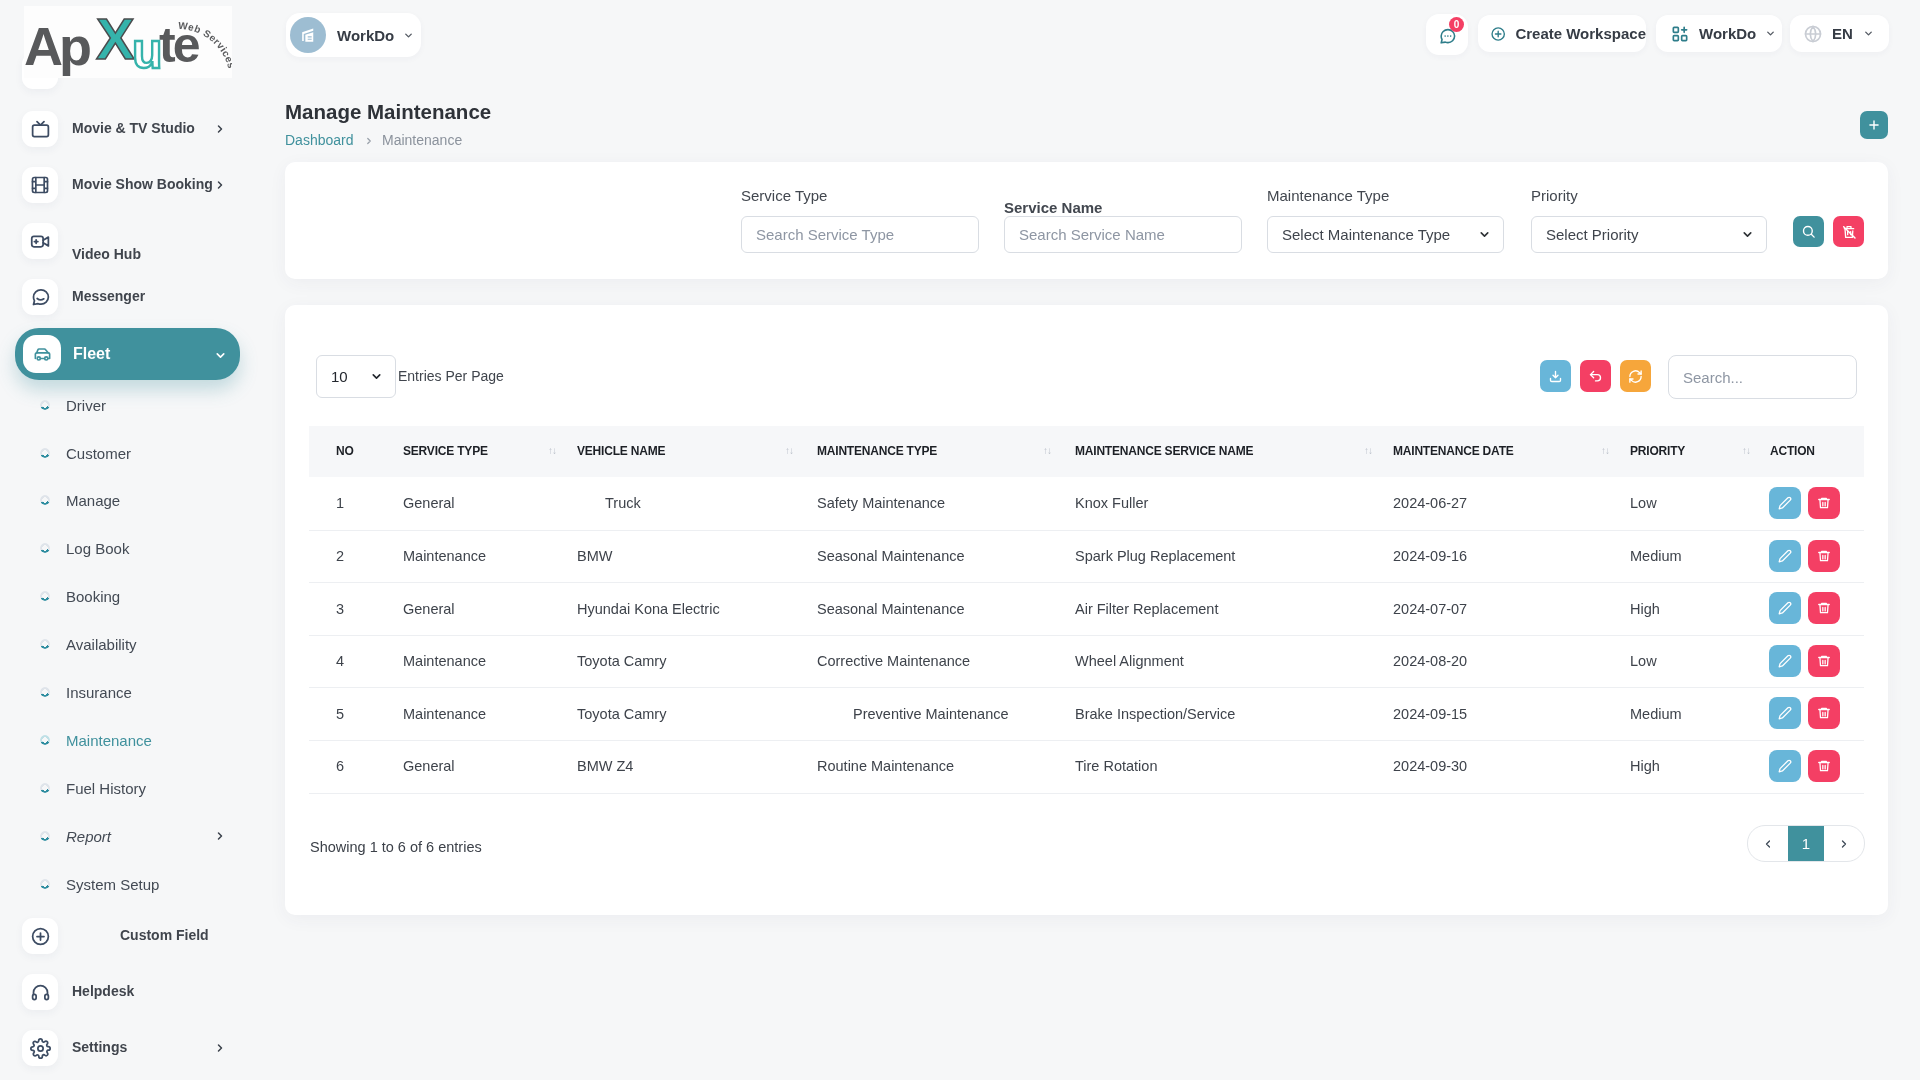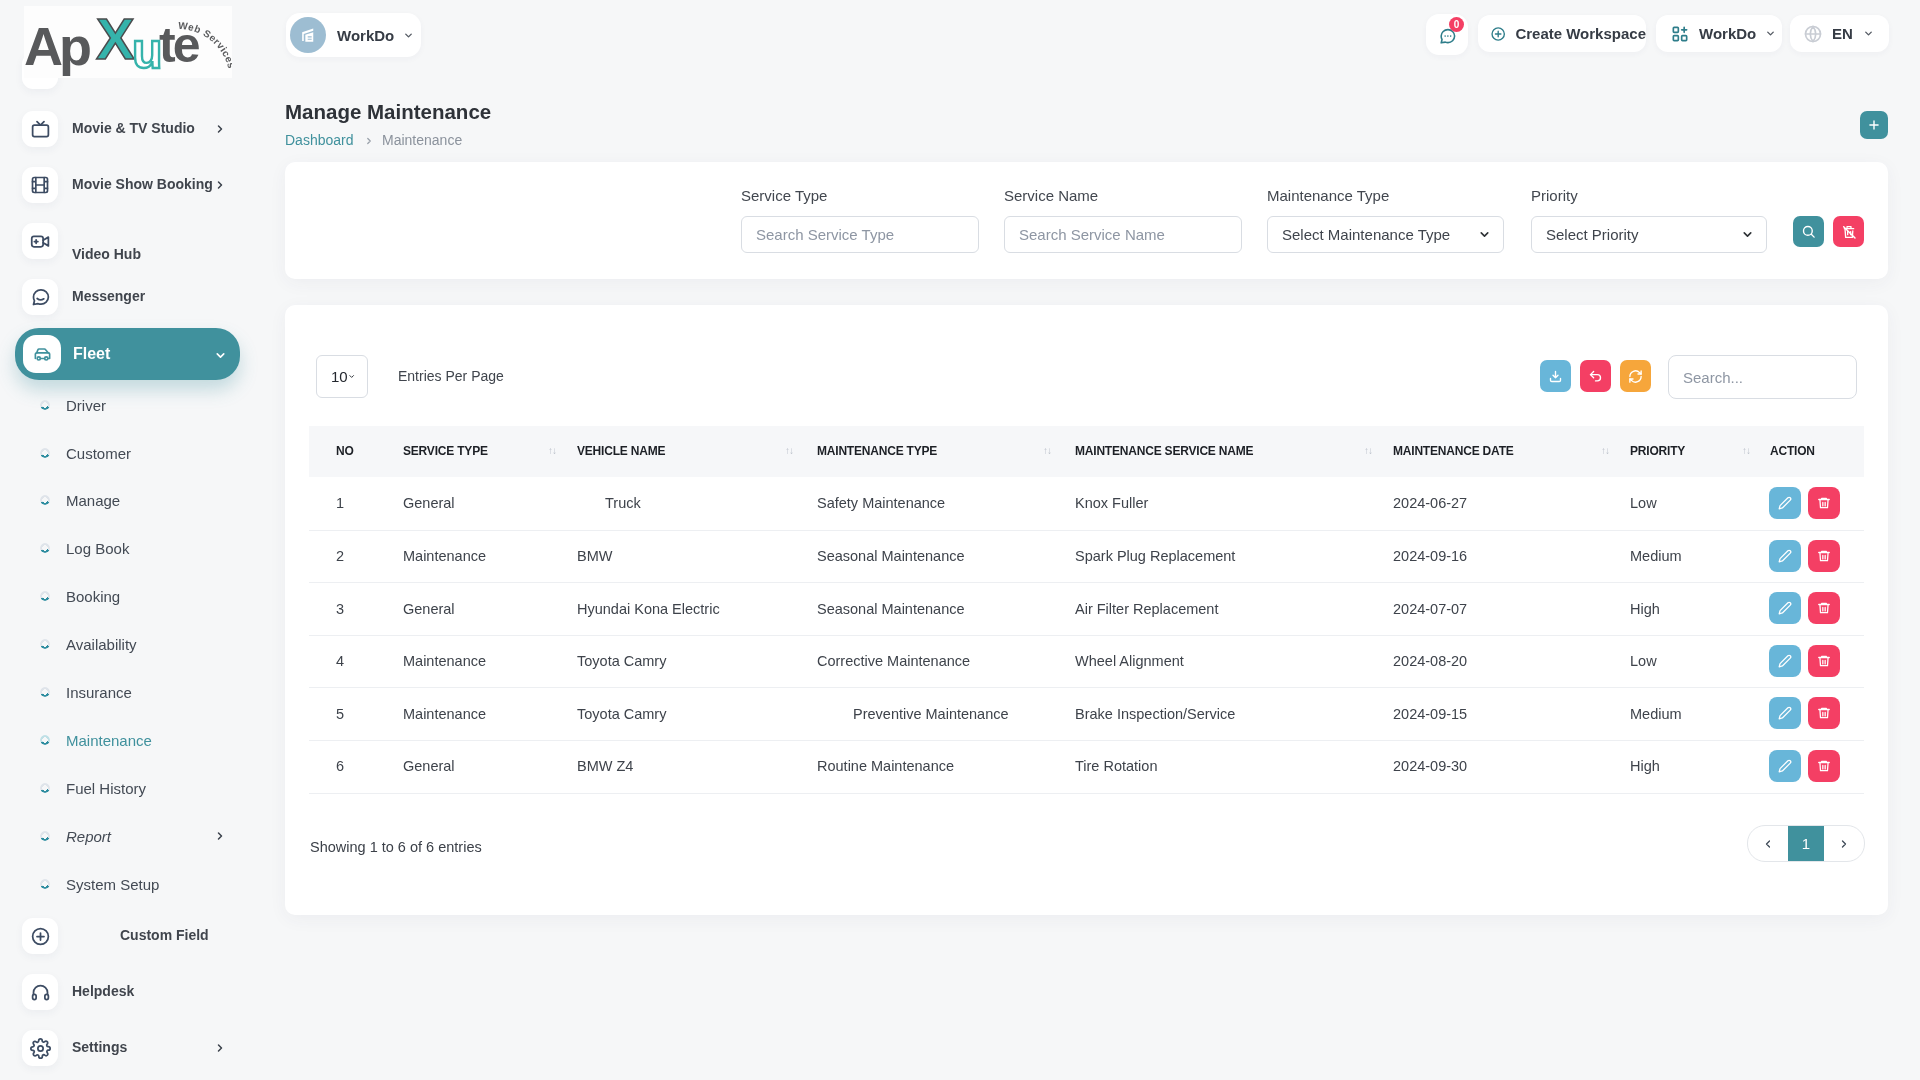--- a/index.html
+++ b/index.html
@@ -252,21 +252,21 @@
 <div class="abs" style="left:382px;top:132px;font-size:14px;color:#8b929c;">Maintenance</div>
 <div class="abs" style="left:1860px;top:111px;width:28px;height:28px;background:#40919d;border-radius:7px;display:flex;align-items:center;justify-content:center;">
   <svg width="14" height="14" viewBox="0 0 24 24" fill="none" stroke="#fff" stroke-width="2.4" stroke-linecap="round">
       <path d="M12 5v14M5 12h14"></path>
     </svg>
 </div>
 
 <div class="card" style="left:285px;top:162px;width:1603px;height:117px;">
   <div class="flabel" style="left:456px;top:25px;">Service Type</div>
   <div class="finput" style="left:456px;top:54px;width:238px;">Search Service Type</div>
-  <div class="flabel" style="left:719px;top:25px;">Service Name</div>
+  <div class="flabel" style="left:719px;top:37px;font-weight:bold;">Service Name</div>
   <div class="finput" style="left:719px;top:54px;width:238px;">Search Service Name</div>
   <div class="flabel" style="left:982px;top:25px;">Maintenance Type</div>
   <div class="fselect" style="left:982px;top:54px;width:237px;">
       <span>Select Maintenance Type</span>
     <svg width="13" height="13" viewBox="0 0 24 24" fill="none" stroke="#2f3337" stroke-width="3" stroke-linecap="round" stroke-linejoin="round">
         <path d="M6 9l6 6 6-6"></path>
       </svg>
   </div>
   <div class="flabel" style="left:1246px;top:25px;">Priority</div>
   <div class="fselect" style="left:1246px;top:54px;width:236px;">
@@ -284,21 +284,21 @@
   <div class="sqbtn" style="left:1548px;top:54px;background:#f43f64;">
     <svg width="16" height="16" viewBox="0 0 24 24" fill="none" stroke="#fff" stroke-width="2" stroke-linecap="round" stroke-linejoin="round">
         <path d="M5 7h14M10 11v5M14.5 11.5v4.5M6 7l1 13h10l.7-9.5M9 7V4h6v3"></path>
         <path d="M4 4l17 17" stroke-width="2.2"></path>
       </svg>
   </div>
 </div>
 
 <div class="card" style="left:285px;top:305px;width:1603px;height:610px;">
 
-  <div class="fselect" style="left:31px;top:50px;width:52px;height:43px;color:#23272e;">
+  <div class="fselect" style="left:31px;top:50px;width:80px;height:43px;color:#23272e;">
       <span>10</span>
     <svg width="13" height="13" viewBox="0 0 24 24" fill="none" stroke="#23272e" stroke-width="3" stroke-linecap="round" stroke-linejoin="round">
         <path d="M6 9l6 6 6-6"></path>
       </svg>
   </div>
   <div class="abs" style="left:113px;top:63px;font-size:14px;color:#40454d;">Entries Per Page</div>
   <div class="sqbtn" style="left:1255px;top:55px;width:31px;height:32px;background:#68b6d9;">
     <svg width="15" height="15" viewBox="0 0 24 24" fill="none" stroke="#fff" stroke-width="2.2" stroke-linecap="round" stroke-linejoin="round">
         <path d="M12 4v10M8 10l4 4 4-4"></path>
         <path d="M4 15v3a2 2 0 0 0 2 2h12a2 2 0 0 0 2-2v-3"></path>

